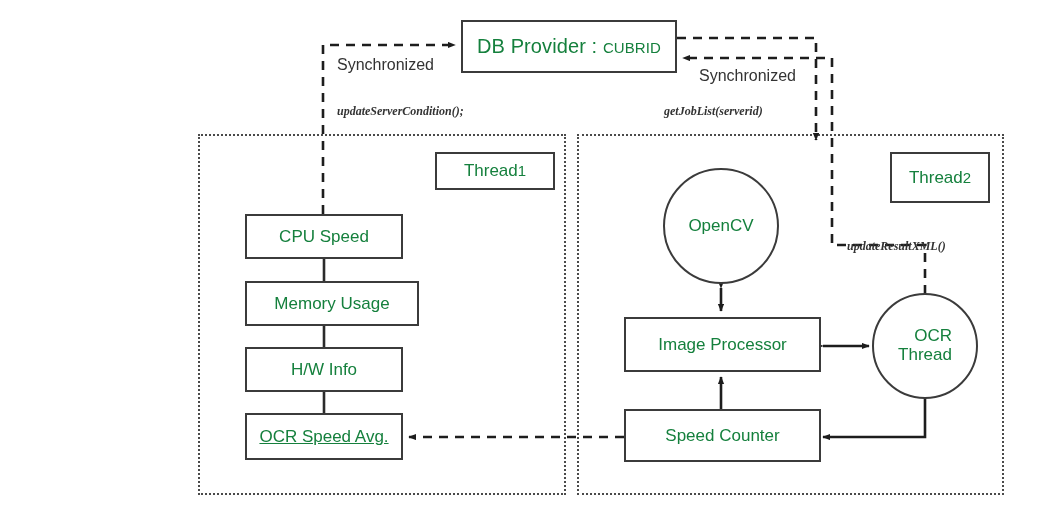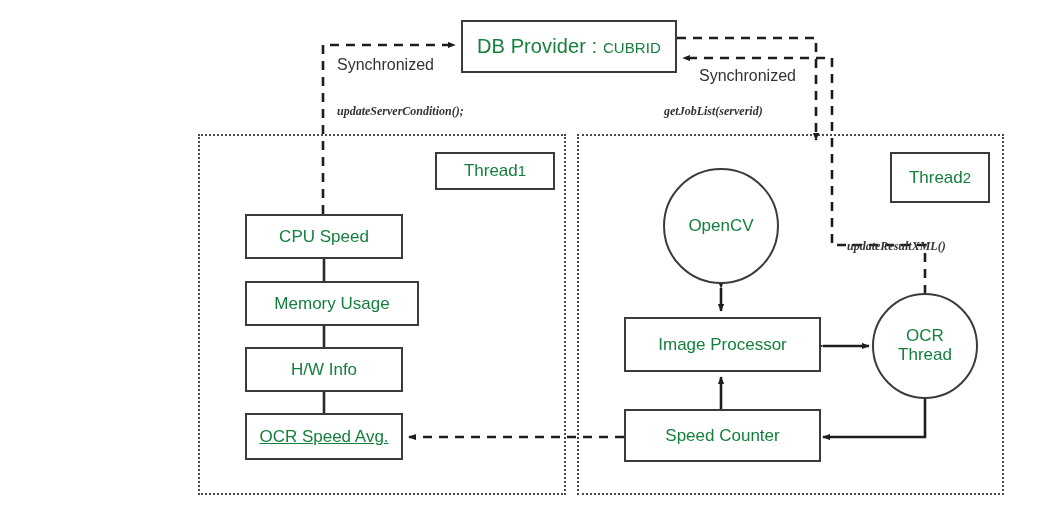--- a/index.html
+++ b/index.html
@@ -62,21 +62,21 @@
   .threadlbl .num { font-size: 15px; }
   svg.wires {
     position: absolute;
     left: 0;
     top: 0;
     width: 1058px;
     height: 511px;
     z-index: 4;
     pointer-events: none;
   }
-  .two-line { line-height: 1.1; }
+  .two-line { line-height: 1.1; text-align: right; }
 </style>
 </head>
 <body>
 
 <div id="stage">
 
   <div class="panel" style="left:198px; top:134px; width:368px; height:361px;"></div>
   <div class="panel" style="left:577px; top:134px; width:427px; height:361px;"></div>
 
   <svg class="wires" viewBox="0 0 1058 511">

